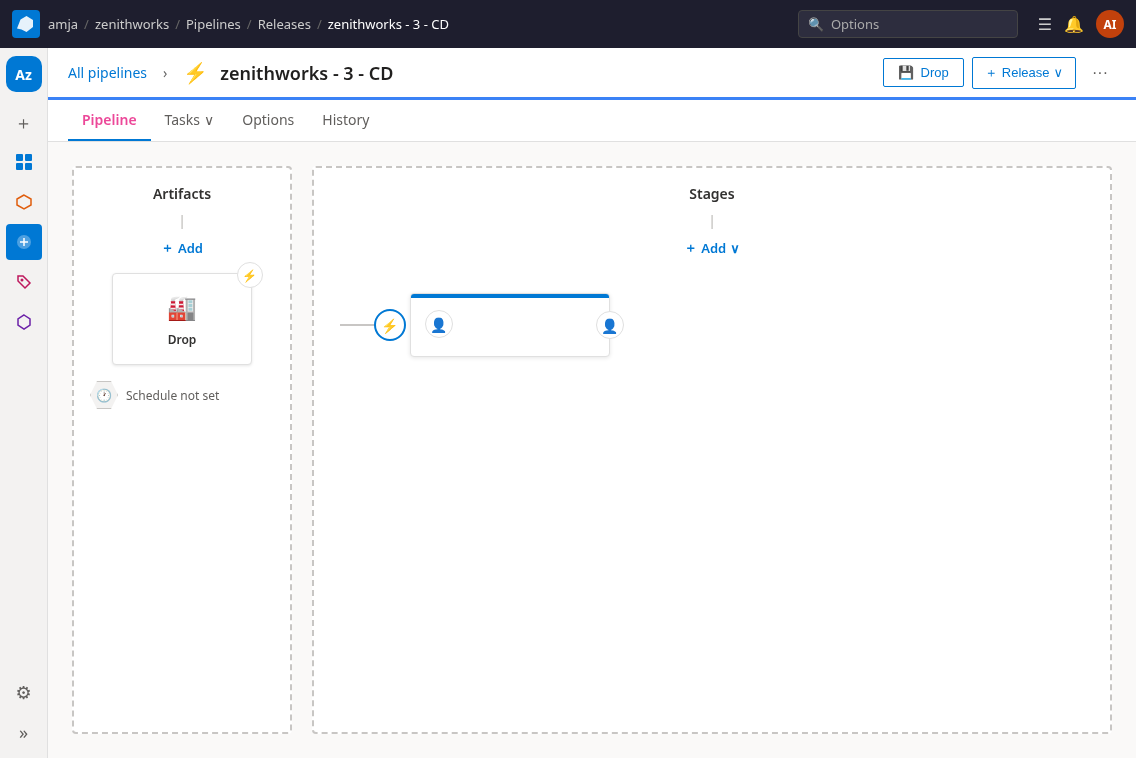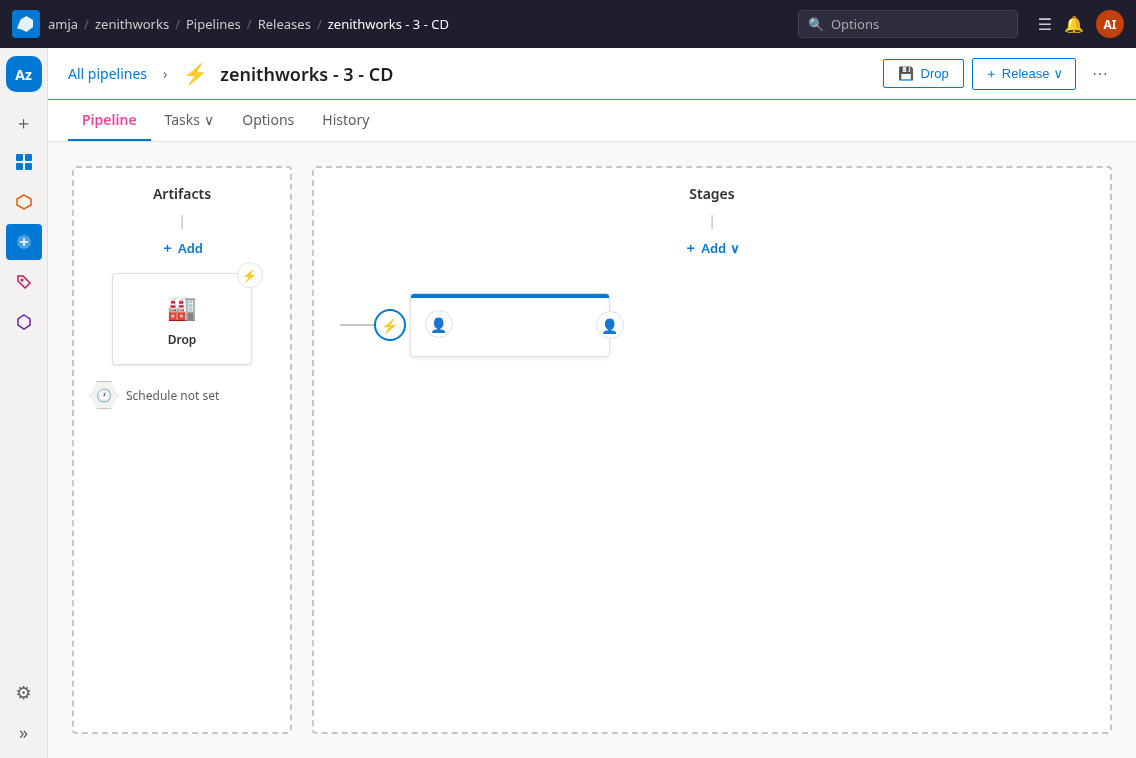--- a/index.html
+++ b/index.html
@@ -96,21 +96,21 @@
     }
 
     
     .main { flex: 1; display: flex; flex-direction: column; overflow: hidden; }
 
     
     .page-header {
       height: 52px;
       display: flex; align-items: center;
       padding: 0 20px;
-      border-bottom: 1px solid #3b82f6;
+      border-bottom: 3px solid #3b82f6;
       gap: 12px;
     }
     .all-pipelines-link { color: #0078d4; cursor: pointer; font-size: 14px; text-decoration: none; }
     .breadcrumb-chevron { color: #666; margin: 0 4px; }
     .pipeline-icon { font-size: 20px; color: #0078d4; }
     .page-title { font-size: 18px; font-weight: 600; color: #201f1e; }
     .header-actions { margin-left: auto; display: flex; align-items: center; gap: 8px; }
     .btn-save {
       display: flex; align-items: center; gap: 6px;
       padding: 6px 14px;

